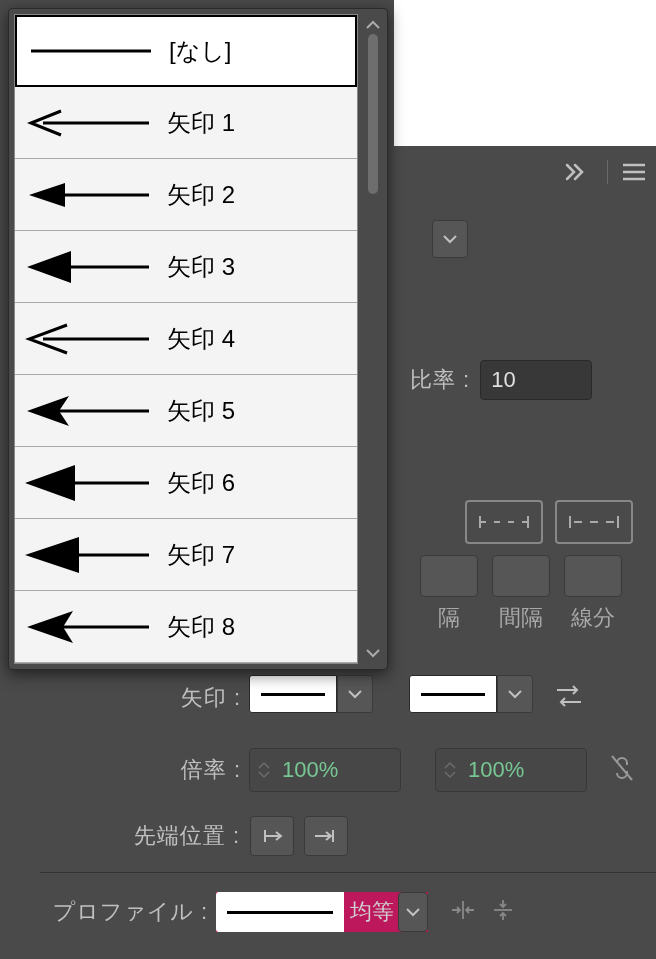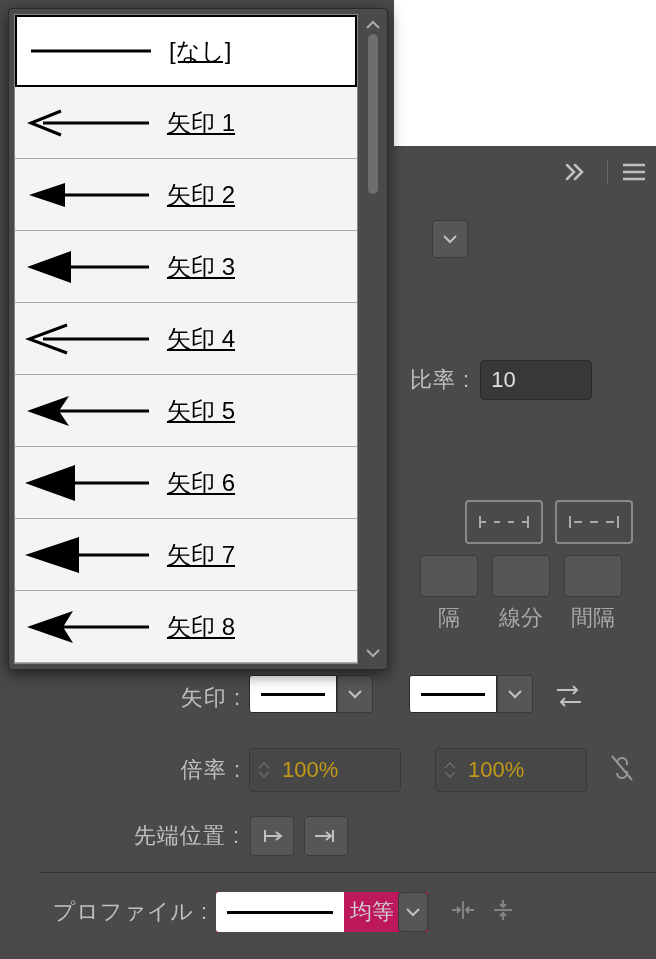--- a/index.html
+++ b/index.html
@@ -172,21 +172,21 @@
     .spin-arrows {
       width: 28px;
       display: flex;
       flex-direction: column;
       align-items: center;
       justify-content: center;
       gap: 2px;
     }
     .spin-val {
       font-size: 22px;
-      color: #eab308;
+      color: #86efac;
       padding-left: 4px;
     }
     .link-icon { margin-left: 14px; }
 
     
     .tip-row {
       position: absolute;
       top: 596px;
       left: 60px;
       display: flex;
@@ -278,21 +278,20 @@
     }
     .arrow-preview {
       width: 128px; height: 36px;
       display: flex;
       align-items: center;
       justify-content: flex-start;
     }
     .flyout-label {
       font-size: 24px;
       color: #000;
-      text-decoration: underline;
     }
     .flyout-scroll {
       width: 20px;
       background: #4a4a4a;
       display: flex;
       flex-direction: column;
       justify-content: space-between;
       align-items: center;
       padding: 6px 0;
       margin: 5px 4px 5px 0;
@@ -353,25 +352,25 @@
     </div>
   </div>
 
   <div class="seg-row">
     <div class="seg-col">
       <div class="seg-box"></div>
       <span class="seg-lbl">隔</span>
     </div>
     <div class="seg-col">
       <div class="seg-box"></div>
-      <span class="seg-lbl">線分</span>
+      <span class="seg-lbl">間隔</span>
     </div>
     <div class="seg-col">
       <div class="seg-box"></div>
-      <span class="seg-lbl">間隔</span>
+      <span class="seg-lbl">線分</span>
     </div>
   </div>
 
   <div class="arrow-row">
     <span class="label" style="width:86px;">矢印 :</span>
     <div class="swatch-group">
       <div class="arrow-swatch">
           <div class="line"></div>
         </div>
       <div class="chev-box">

